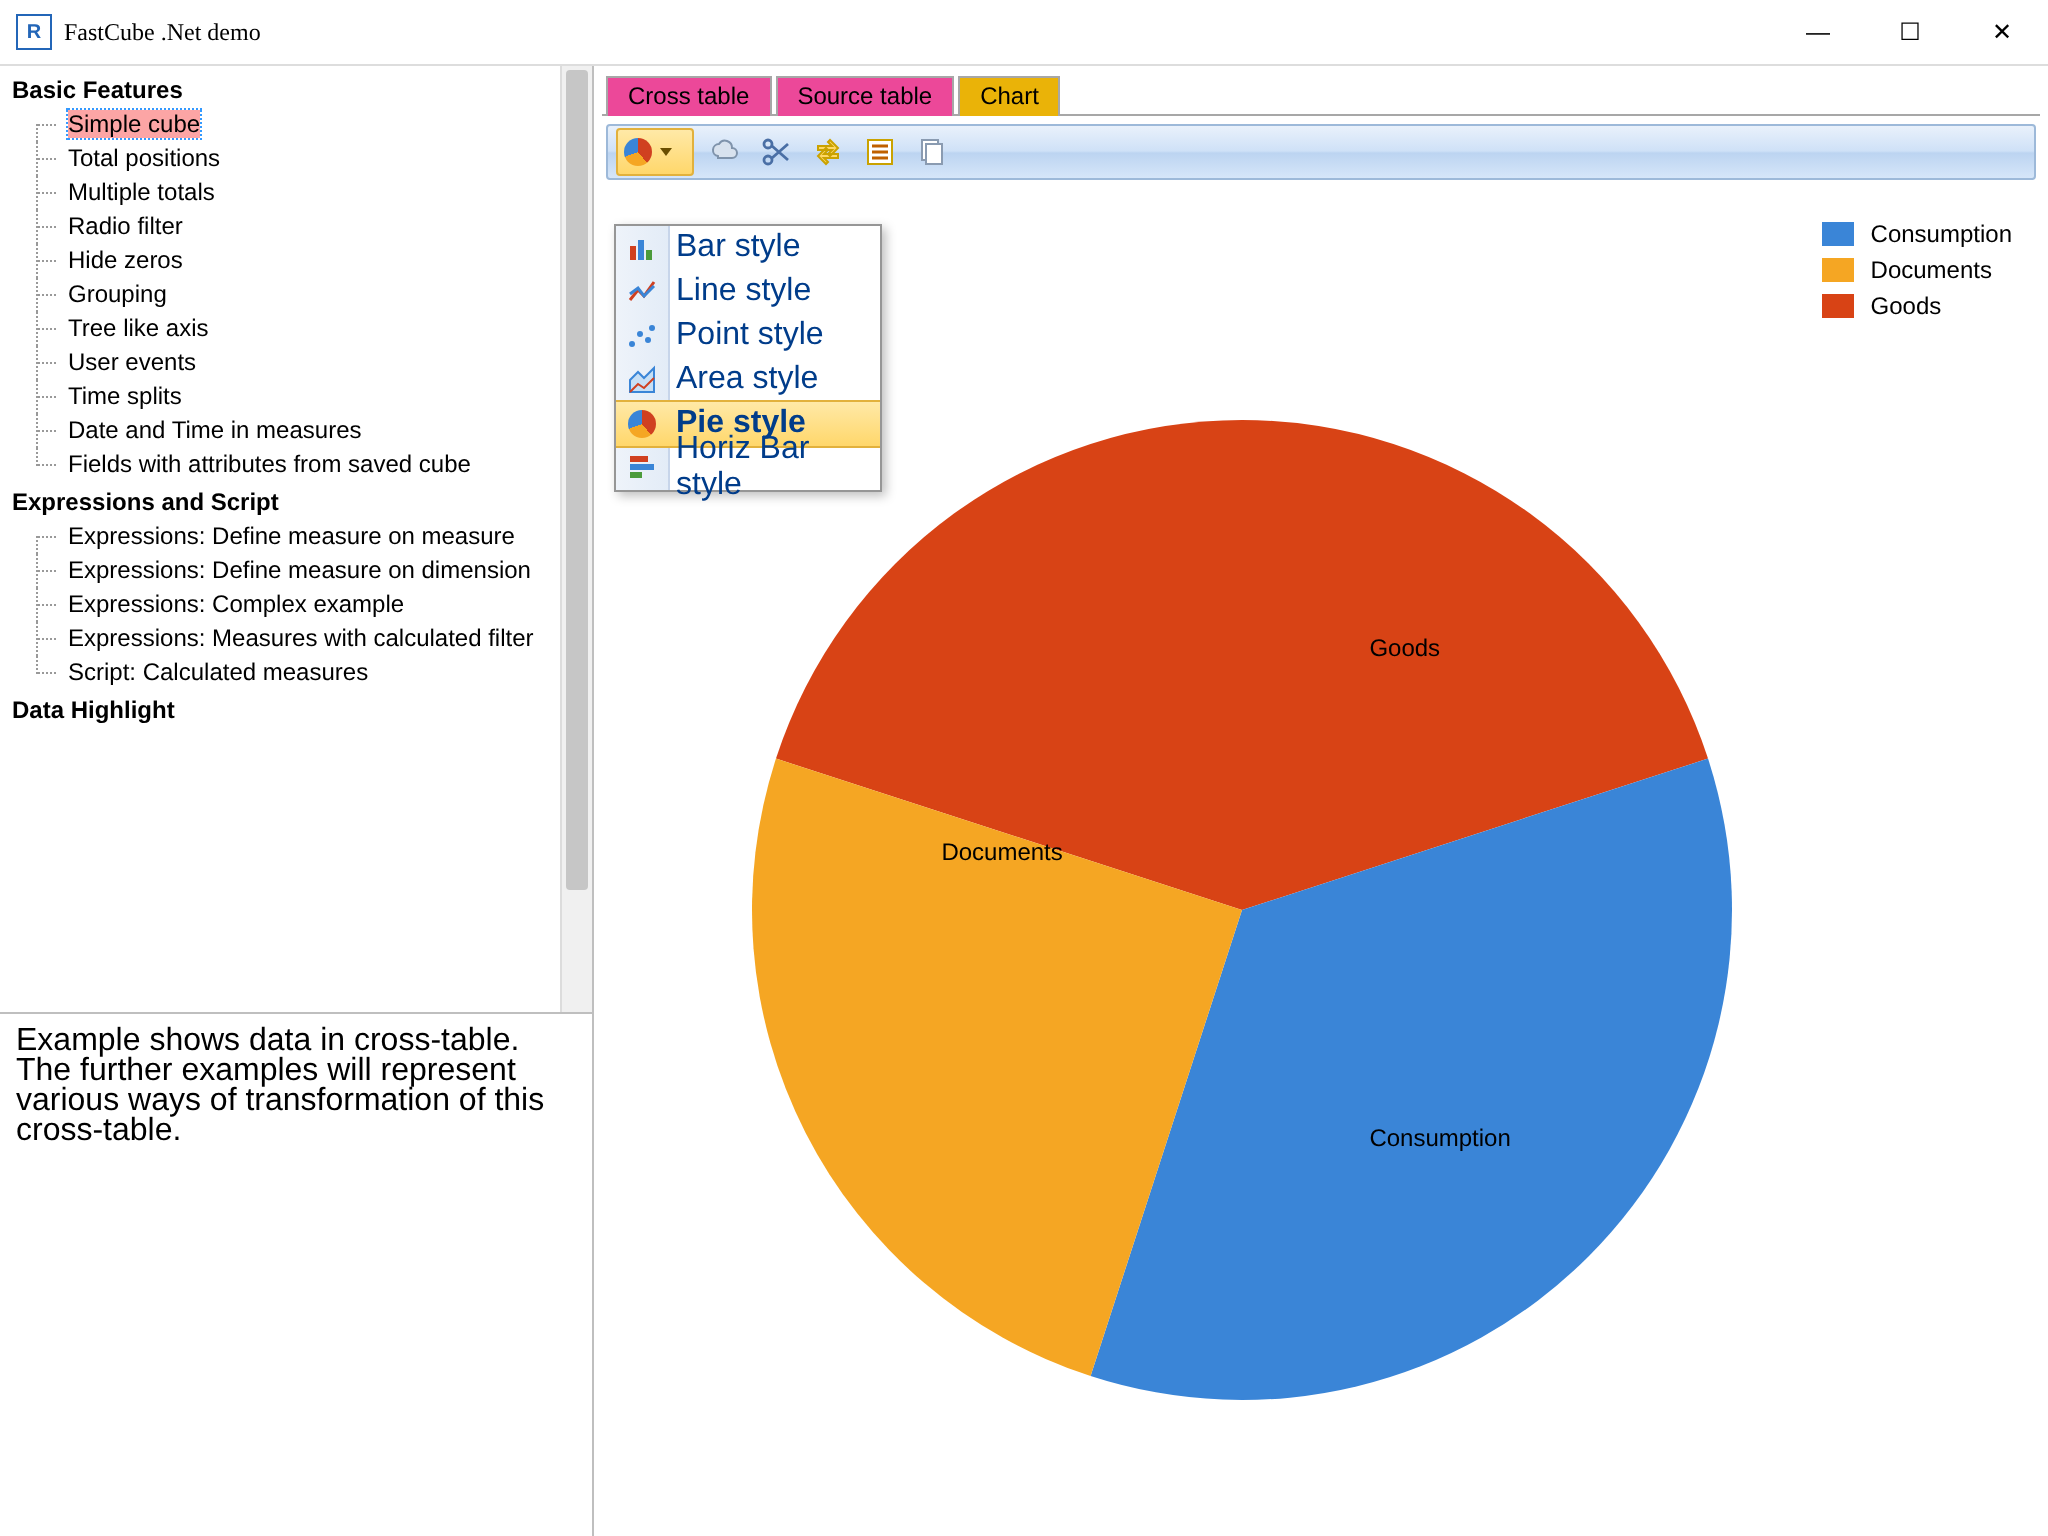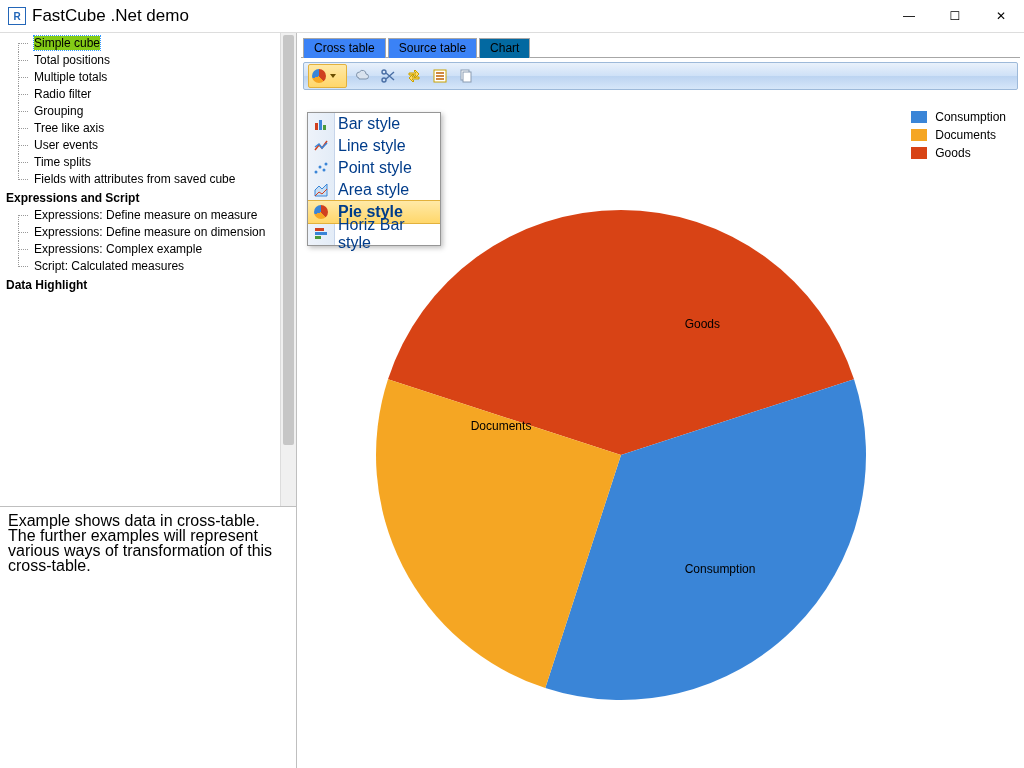--- a/index.html
+++ b/index.html
@@ -14,21 +14,21 @@
     display: flex; align-items: center; justify-content: space-between;
     padding: 0 0 0 8px; background: #fff;
   }
   .titlebar .left { display: flex; align-items: center; gap: 6px; }
   .titlebar .app-icon {
     width: 16px; height: 16px; display: inline-flex;
     align-items: center; justify-content: center;
     border: 1px solid #2366b8; font-weight: bold; font-size: 10px;
     color: #2366b8; background:#fff;
   }
-  .titlebar .title { font-size: 17px; }
+  .titlebar .title { font-size: 12px; font-family: Liberation Serif, serif; }
   .win-controls { display: flex; }
   .win-btn {
     width: 46px; height: 32px; display: flex;
     align-items: center; justify-content: center;
     font-family: "Segoe UI Symbol", sans-serif; font-size: 12px;
     cursor: default;
   }
 
   
   .content {
@@ -66,38 +66,38 @@
     content: ""; position: absolute; left: 12px; top: 0; bottom: 0;
     border-left: 1px dotted #999;
   }
   .tree li.item::after {
     content: ""; position: absolute; left: 12px; top: 8px; width: 10px;
     border-top: 1px dotted #999;
   }
   .tree li.item:first-of-type::before { top: 8px; }
   .tree li.item:last-of-type::before { bottom: auto; height: 9px; }
   .tree li.item.selected span {
-    background: #84cc16; outline: 1px dotted #3399ff;
+    background: #fca5a5; outline: 1px dotted #3399ff;
   }
   .desc {
     flex: 0 0 auto; padding: 6px 8px; min-height: 250px;
     font-size: 16px; line-height: 15px;
   }
 
   
   .main { flex: 1 1 auto; display: flex; flex-direction: column; position: relative; }
   .tabs {
     display: flex; padding: 4px 6px 0 6px; gap: 2px;
   }
   .tab {
     border: 1px solid #a7a7a7; border-bottom: none;
     padding: 2px 10px 3px; font-size: 12px; position: relative;
-    top: 1px; cursor: default; background: #3b82f6;
-  }
-  .tab.active { background: #0369a1; z-index: 2; }
+    top: 1px; cursor: default; background: #ec4899;
+  }
+  .tab.active { background: #eab308; z-index: 2; }
   .tab-panel-border { border-top: 1px solid #a7a7a7; margin: 0 4px; }
 
   .toolbar {
     margin: 4px 6px 2px 6px;
     height: 26px; border: 1px solid #9db9d9;
     background: linear-gradient(#e9f1fb, #cfe1f7 48%, #bcd4f1 52%, #d6e6f9);
     display: flex; align-items: center; padding: 0 4px; gap: 4px;
     border-radius: 2px;
   }
   .tb-btn {
@@ -175,36 +175,40 @@
     <div class="win-btn">☐</div>
     <div class="win-btn close">✕</div>
   </div>
 </div>
 
 <div class="content">
 
   <div class="sidebar">
     <div class="tree-wrap">
       <div class="tree" id="tree">
+          <div class="section-header">Basic Features</div>
           <ul>
             <li class="item selected"><span>Simple cube</span></li>
             <li class="item"><span>Total positions</span></li>
             <li class="item"><span>Multiple totals</span></li>
             <li class="item"><span>Radio filter</span></li>
+            <li class="item"><span>Hide zeros</span></li>
             <li class="item"><span>Grouping</span></li>
             <li class="item"><span>Tree like axis</span></li>
             <li class="item"><span>User events</span></li>
             <li class="item"><span>Time splits</span></li>
+            <li class="item"><span>Date and Time in measures</span></li>
             <li class="item"><span>Fields with attributes from saved cube</span></li>
           </ul>
           <div class="section-header">Expressions and Script</div>
           <ul>
             <li class="item"><span>Expressions: Define measure on measure</span></li>
             <li class="item"><span>Expressions: Define measure on dimension</span></li>
             <li class="item"><span>Expressions: Complex example</span></li>
+            <li class="item"><span>Expressions: Measures with calculated filter</span></li>
             <li class="item"><span>Script: Calculated measures</span></li>
           </ul>
           <div class="section-header">Data Highlight</div>
         </div>
       <div class="fake-scrollbar">
         <div class="fake-thumb"></div>
       </div>
     </div>
     <div class="desc">Example shows data in cross-table. The further examples will represent various ways of transformation of this cross-table.</div>
   </div>

